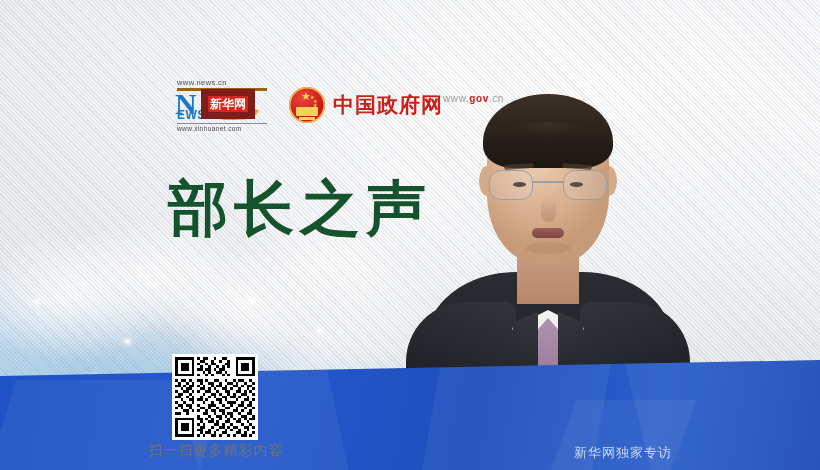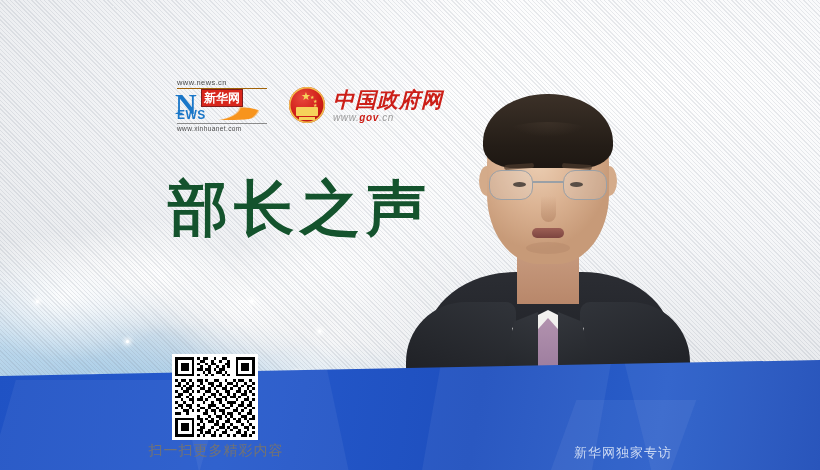--- a/index.html
+++ b/index.html
@@ -53,35 +53,35 @@
        background:#fff; box-shadow:0 0 4px 2px rgba(255,255,255,.9); }
 
   
   .logos{ position:absolute; left:175px; top:78px; display:flex; align-items:center; gap:22px; }
 
   .xinhua{ position:relative; width:92px; height:54px; }
   .xh-top, .xh-bot{
     position:absolute; left:2px; width:90px; color:#4a4a4a;
     font-size:7.5px; letter-spacing:.4px; white-space:nowrap;
   }
-  .xh-top{ top:0; border-bottom:1px solid #a16207; padding-bottom:1px; }
+  .xh-top{ top:0; border-bottom:3px solid #a16207; padding-bottom:1px; }
   .xh-bot{ bottom:0; border-top:1px solid #8b8b8b; padding-top:1px; font-size:6.5px; }
   .xh-mid{ position:absolute; left:0; top:11px; height:31px; width:92px; }
   .xh-n{
     position:absolute; left:0; top:0; font-family:"Liberation Serif",serif;
     font-size:30px; font-weight:700; color:#1b77c8; line-height:30px;
   }
   .xh-ews{
     position:absolute; left:2px; top:19px; font-family:"Liberation Sans",sans-serif;
     font-size:12px; font-weight:700; color:#1b77c8; letter-spacing:.5px;
   }
   .xh-box{
     position:absolute; left:26px; top:0px; background:#d8261c; color:#fff;
     font-size:12px; font-weight:700; padding:1px 2px; letter-spacing:0px;
-    border:1px solid #7f1d1d; line-height:14px;
+    border:7px solid #7f1d1d; line-height:14px;
   }
   .xh-swoosh{
     position:absolute; left:30px; top:18px; width:58px; height:13px;
     background:radial-gradient(120% 220% at 0% 0%, rgba(247,148,29,0) 48%, #f7941d 52%, #f7941d 76%, rgba(247,148,29,0) 80%);
     border-radius:0 50% 50% 0;
   }
 
   .govcn{ display:flex; align-items:center; gap:8px; }
   .emblem{
     width:36px; height:36px; border-radius:50%;
@@ -95,21 +95,21 @@
   .emblem .s3{ left:24px; top:14px; font-size:5px; }
   .emblem .s4{ left:21px; top:18px; font-size:5px; }
   .emblem .gate{
     position:absolute; left:7px; bottom:7px; width:22px; height:9px;
     background:#f6d25a; border-radius:1px;
   }
   .emblem .gate:after{
     content:""; position:absolute; left:3px; bottom:-4px; width:16px; height:3px;
     background:#f6d25a;
   }
-  .gov-txt{ display:flex; flex-direction:column;font-style:italic; }
+  .gov-txt{ display:flex; flex-direction:row; }
   .gov-cn{ font-size:21px; font-weight:700; color:#cc1f18; letter-spacing:1px; line-height:24px; }
   .gov-url{ font-size:10px; color:#9a9a9a; letter-spacing:.6px; }
   .gov-url b{ color:#cc1f18; }
 
   
   .headline{
     position:absolute; left:168px; top:176px;
     font-family:"Liberation Serif","DejaVu Serif",serif;
     font-size:60px; font-weight:700; color:#14532d; letter-spacing:6px;
     line-height:66px; text-shadow:0 1px 0 rgba(255,255,255,.4);

